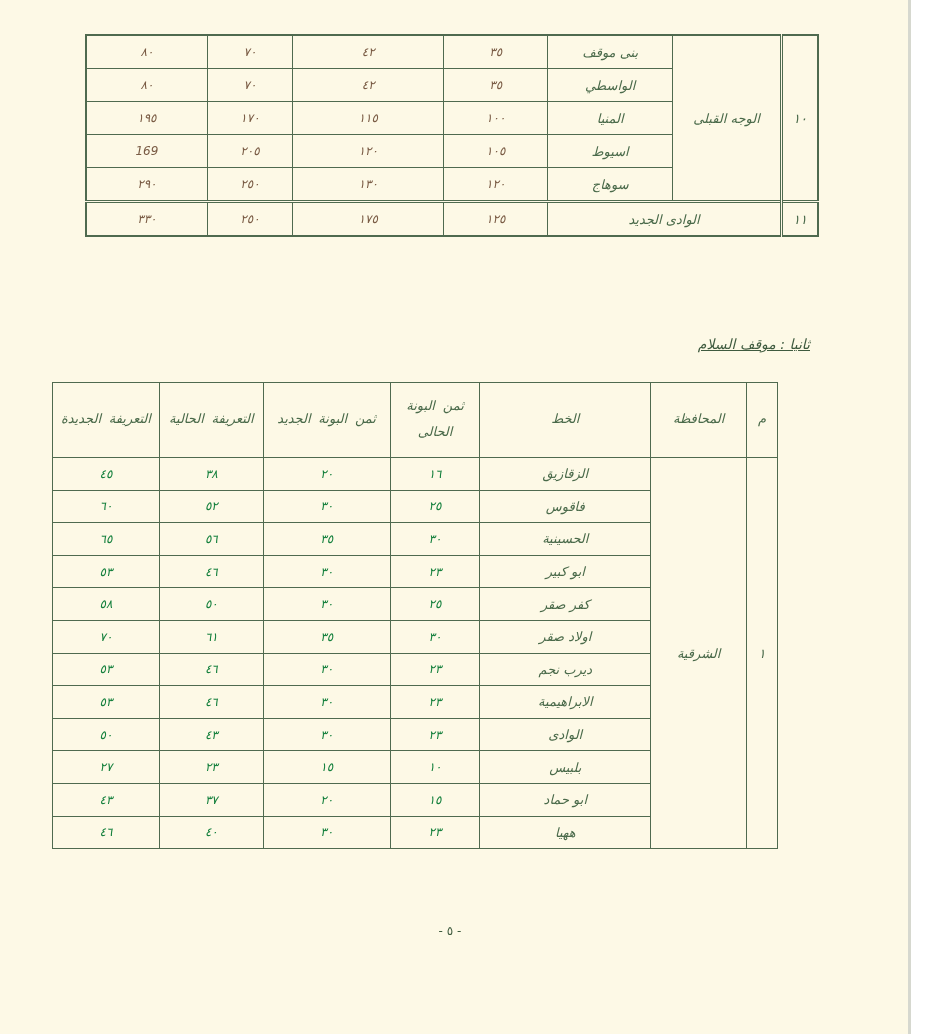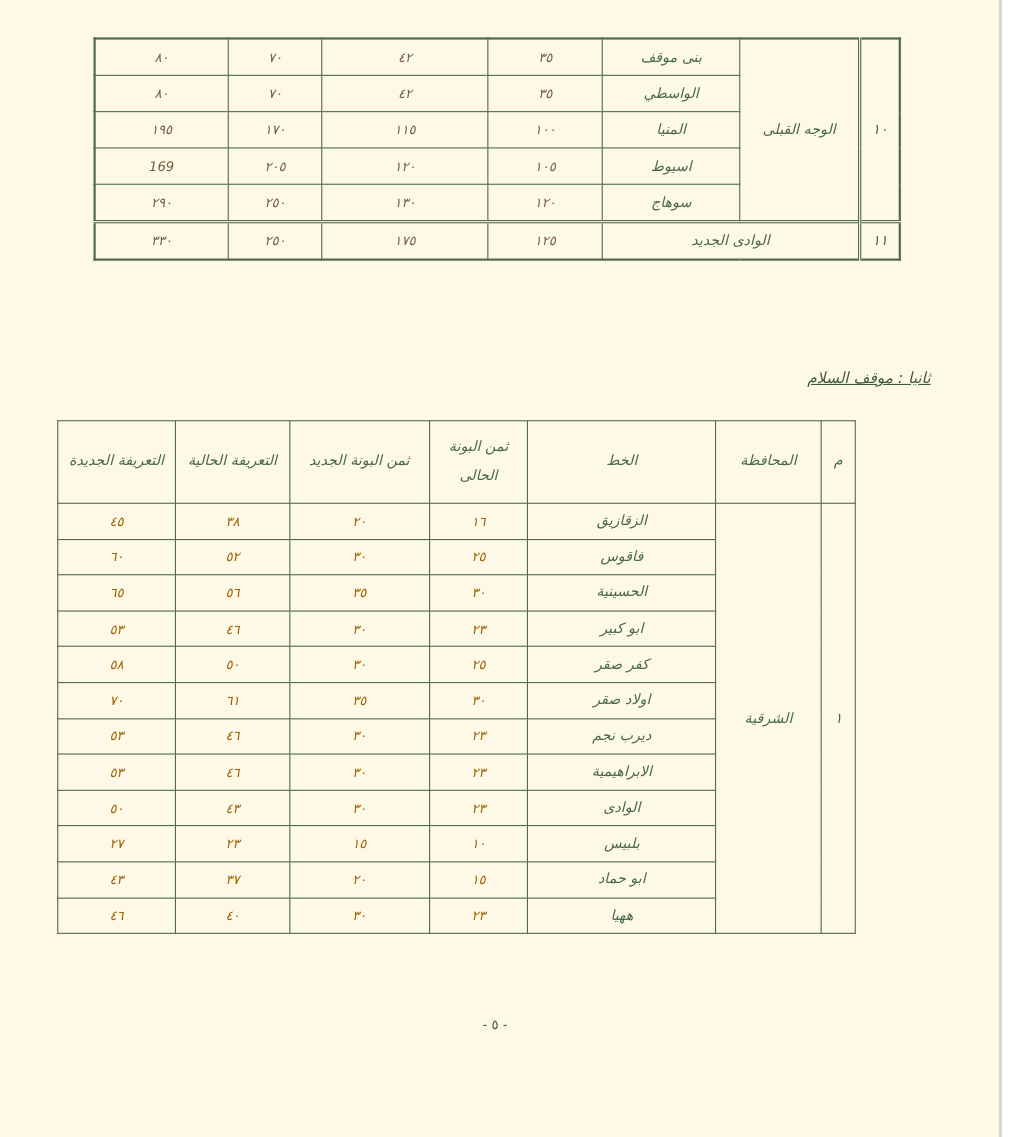--- a/index.html
+++ b/index.html
@@ -25,25 +25,25 @@
     font-size:13px;
     font-weight:normal;
     padding:0;
   }
   .t1 { left:85px; top:34px; width:734px; border:2px solid #4f6a4f; }
   .t1 td { height:32px;margin-top:48px; }
   .t1 td.num { color:#7a5c45; font-size:12px; }
   .t1 tr.last td { border-top:3px double #4f6a4f; }
   .t1 td.m { border-left:3px double #4f6a4f; }
   .t2 { left:52px; top:382px; width:726px; border:1px solid #4f6a4f; }
-  .t2 th { height:74px; line-height:26px; font-size:13px; }
+  .t2 th { height:74px; line-height:26px; font-size:13px;font-family:Liberation Mono, monospace; }
   .t2 td { height:31.6px; }
-  .t2 td.num { color:#a16207; font-size:12px; }
+  .t2 td.num { color:#15803d; font-size:12px; }
   .section-title {
-    position:absolute; left:696px; top:336px; width:150px;
+    position:absolute; left:660px; top:336px; width:150px;
     text-align:right; direction:rtl;
     font-style:italic; font-size:14px; color:#3f5b3f;
     text-decoration:underline;
   }
   .page-number {
     position:absolute; left:430px; top:924px; width:40px;
     text-align:center; font-size:12px; color:#3f5b3f;
   }
 </style>
 </head>

